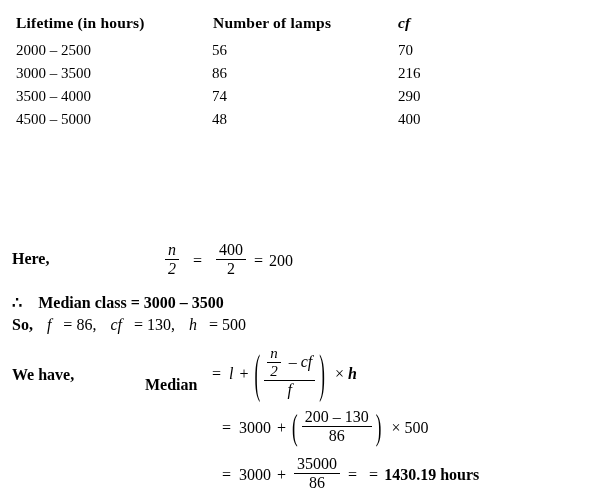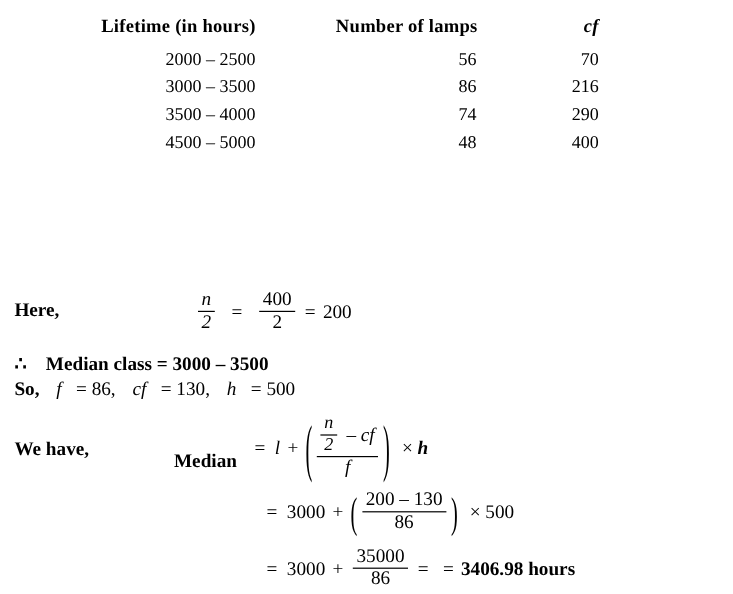--- a/index.html
+++ b/index.html
@@ -22,21 +22,21 @@
     left: 16px;
     top: 6px;
     width: 483px;
     border-collapse: collapse;
     table-layout: fixed;
   }
   #freq-table td, #freq-table th {
     padding: 0;
     margin: 0;
     border: 0;
-    text-align: right;
+    text-align: left;
     vertical-align: middle;
   }
   #freq-table .col-a { width: 197px; }
   #freq-table .col-b { width: 185px; }
   #freq-table .col-c { width: 101px; }
 
   .t-outer-l { border-left: 2px solid #111; }
   .t-outer-r { border-right: 2px solid #111; }
   .t-outer-t { border-top: 2px solid #111; }
   .t-outer-b { border-bottom: 2px solid #111; }
@@ -268,15 +268,15 @@
     <span class="frac">
       <span class="num">35000</span>
       <span class="den">86</span>
     </span>
     <span class="sp8"></span>
     <span>=</span>
     <span class="sp6"></span>
     <span class="sp6"></span>
     <span>=</span>
     <span class="sp6"></span>
-    <span class="bold">3406.98 hours</span>
+    <span class="bold">1430.19 hours</span>
   </span>
 </div>
 
 </body></html>

